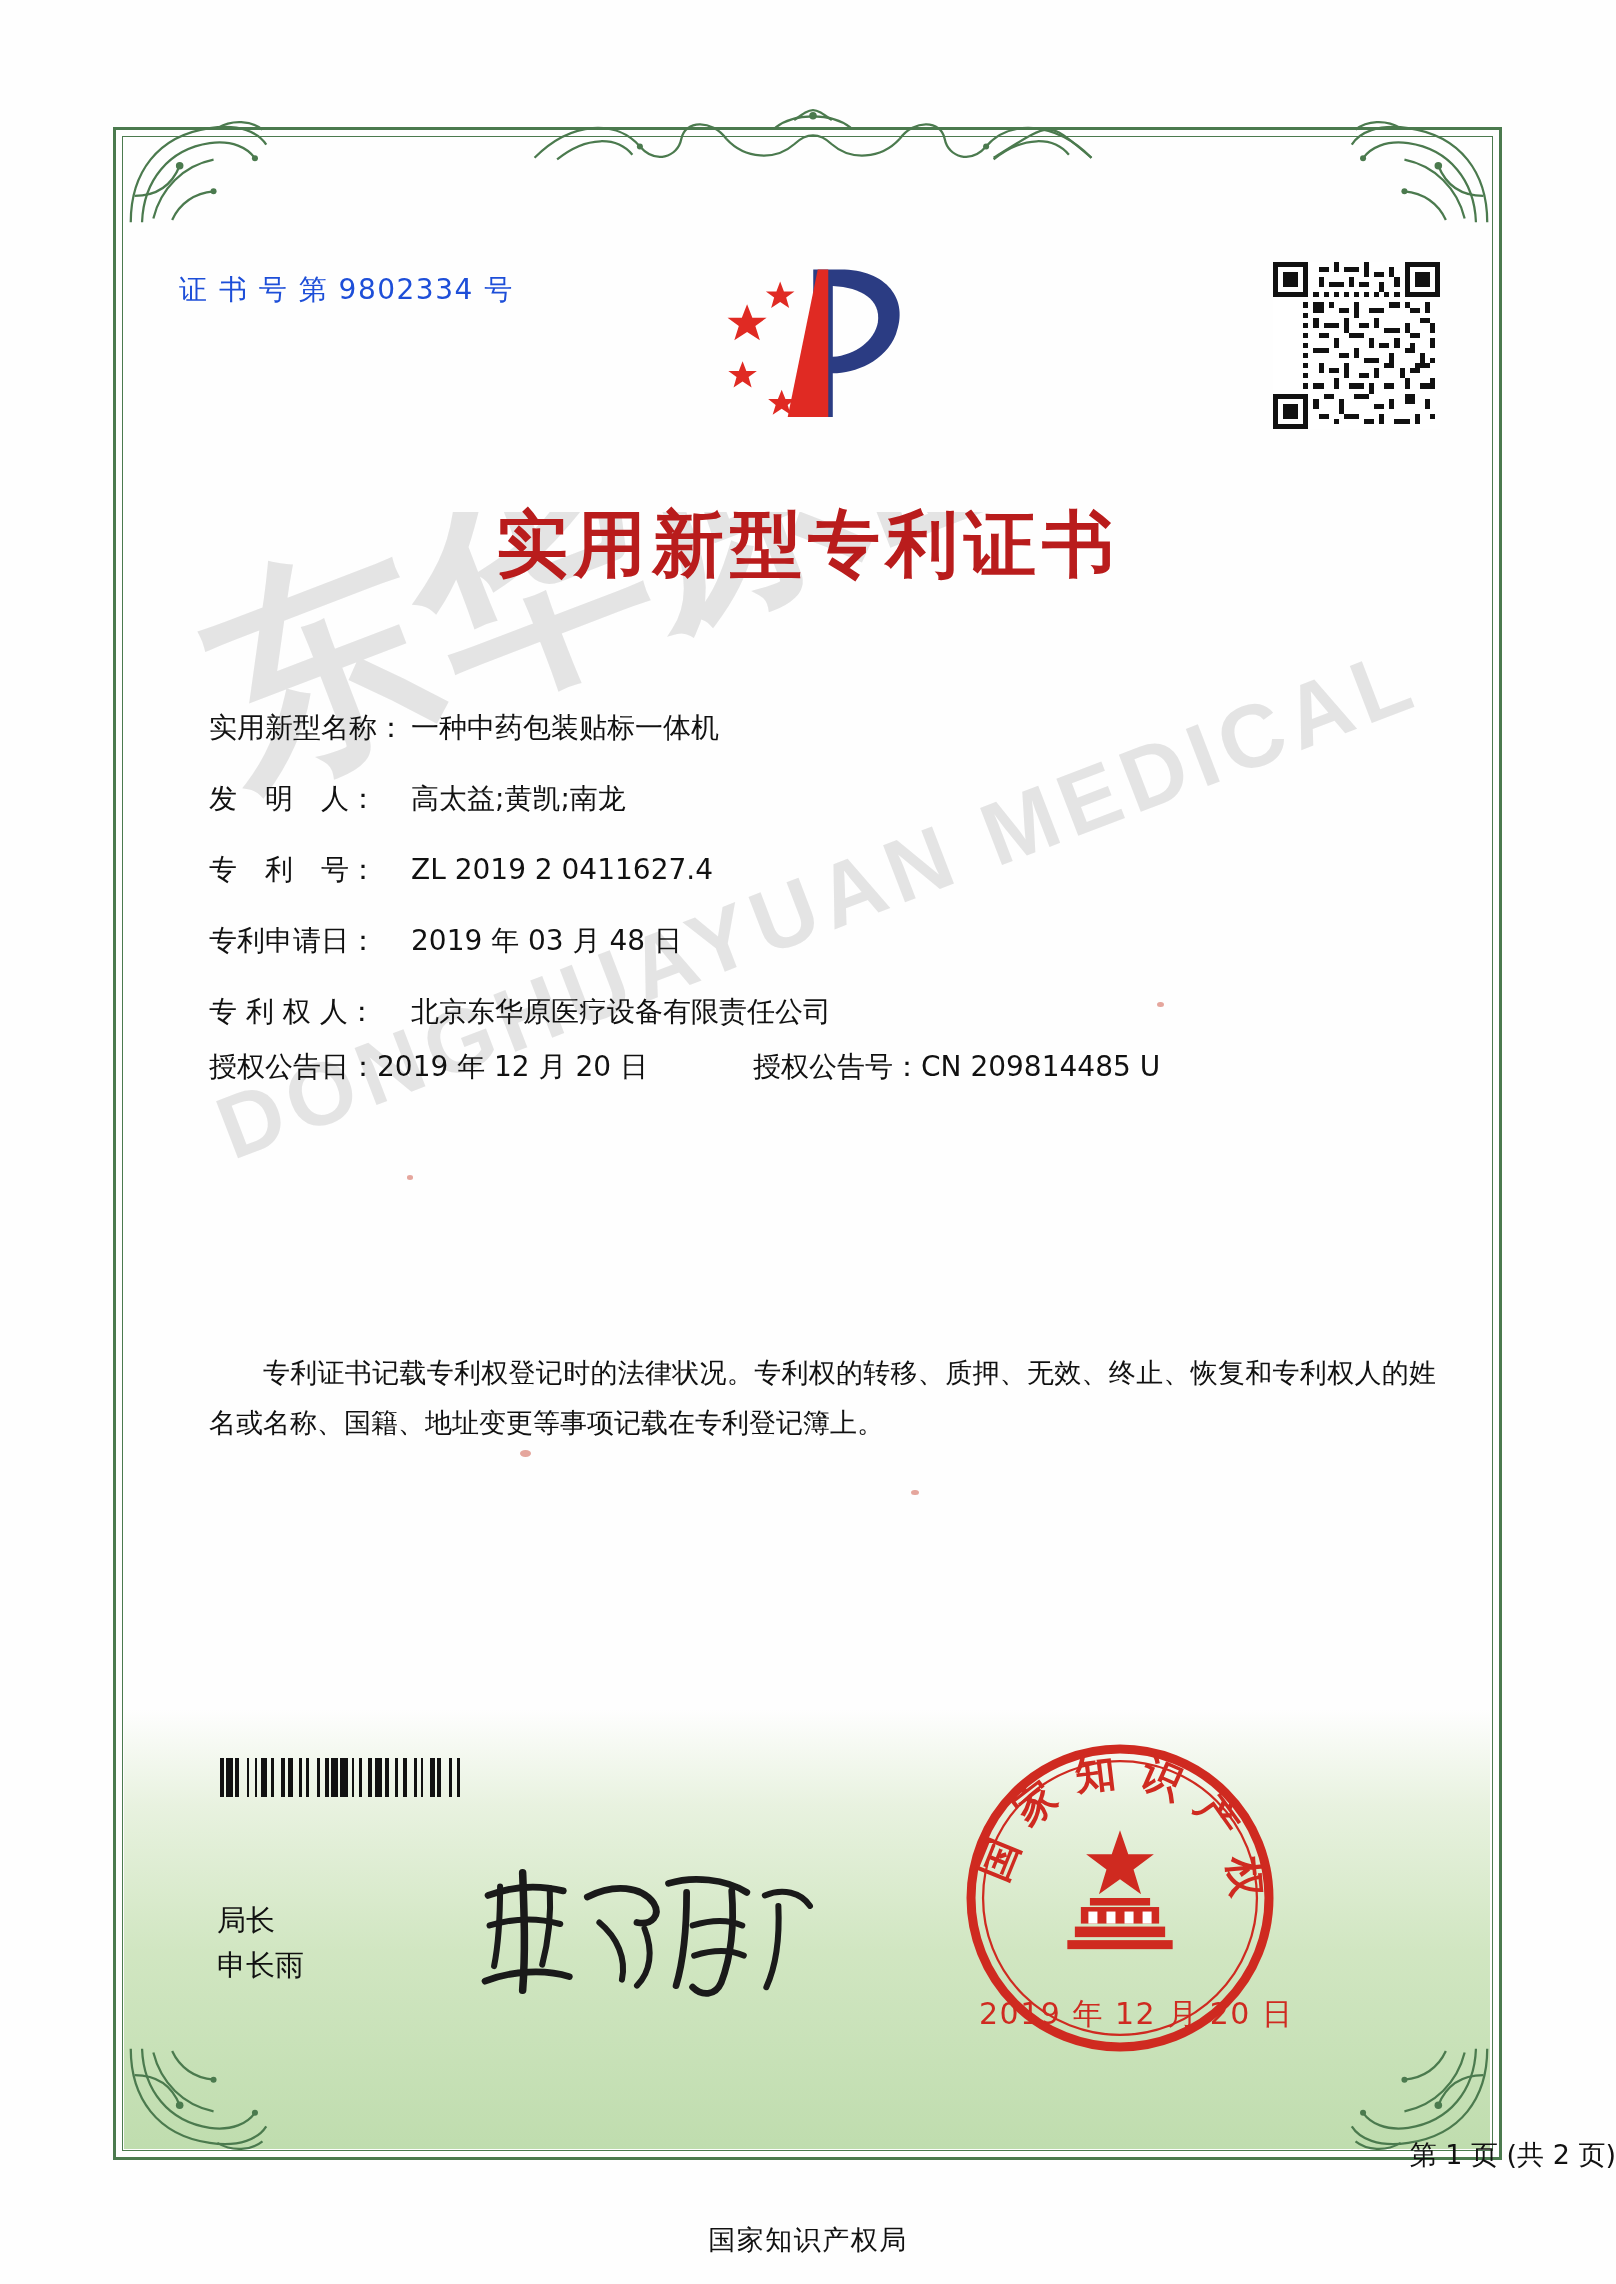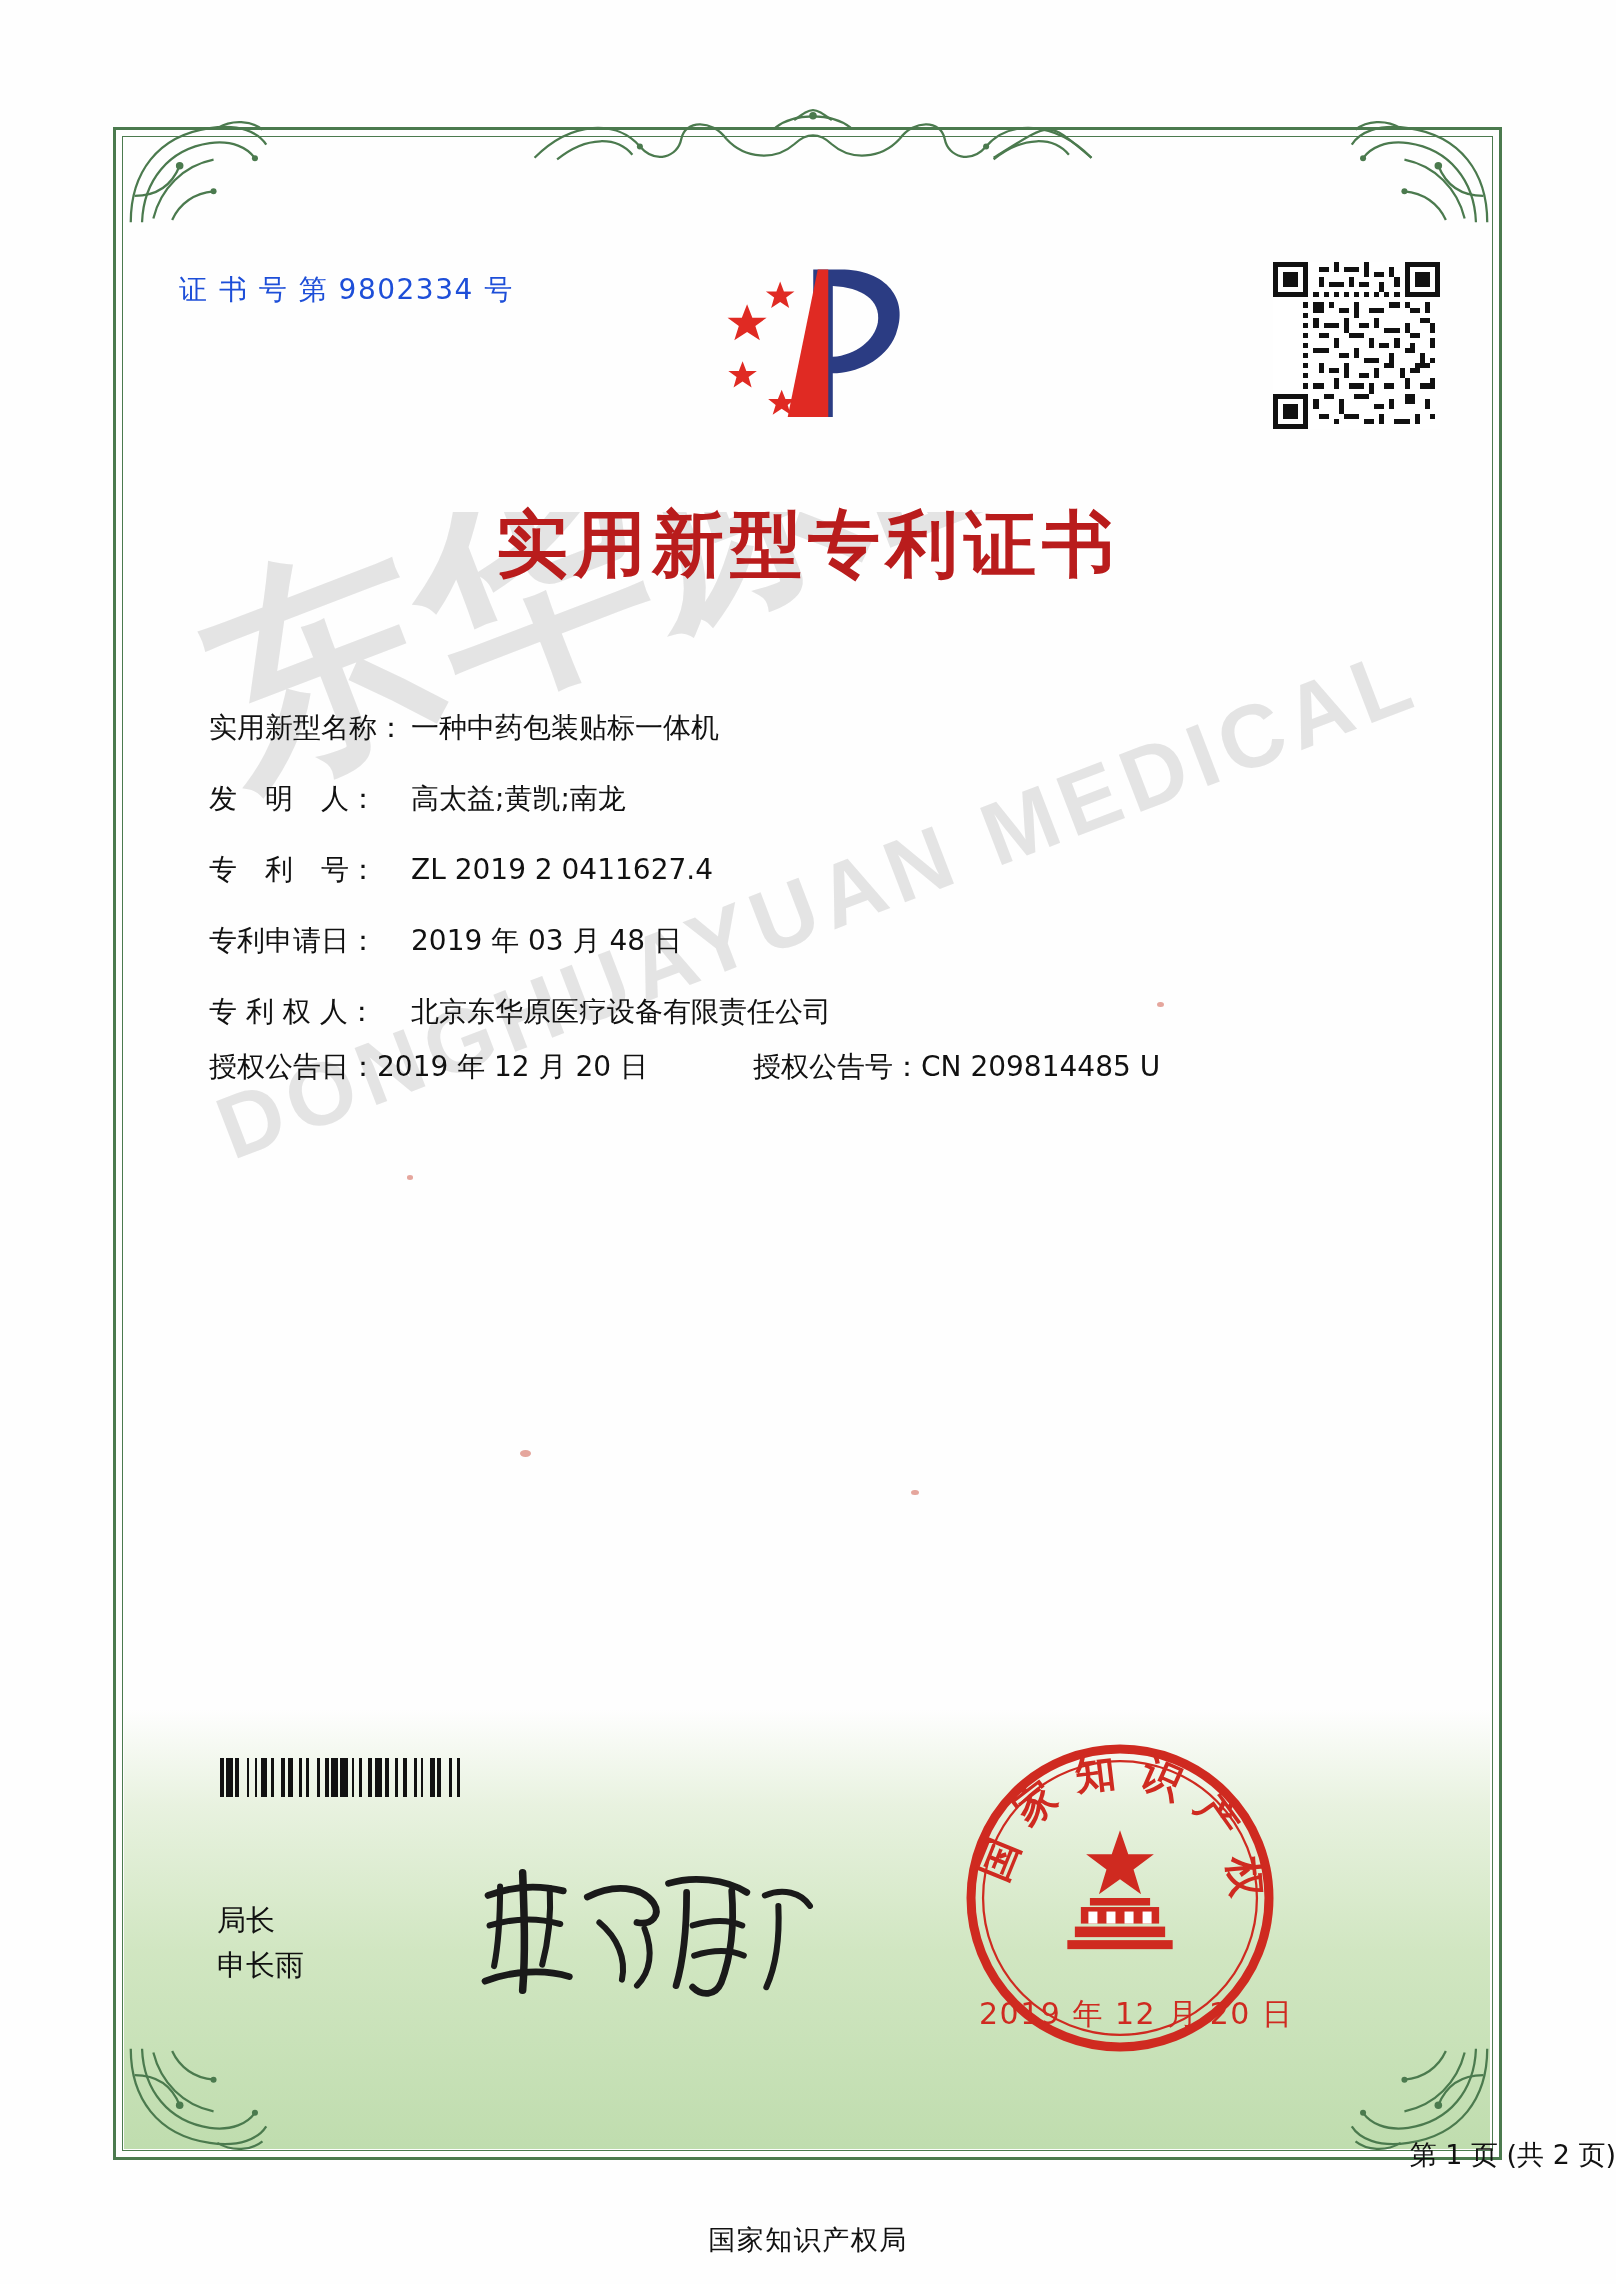--- a/index.html
+++ b/index.html
@@ -548,20 +548,21 @@
     </div>
     <div class="field-row">
       <span class="field-label w-fix">专 利 权 人：</span><span class="field-value">北京东华原医疗设备有限责任公司</span>
     </div>
     <div class="field-row row-two">
       <span class="field-label">授权公告日：</span><span class="field-value">2019 年 12 月 20 日</span><span class="field-label second">授权公告号：</span><span class="field-value">CN 209814485 U</span>
     </div>
   </div>
 
   <div class="body-text">
+    <p>专利证书记载专利权登记时的法律状况。专利权的转移、质押、无效、终止、恢复和专利权人的姓名或名称、国籍、地址变更等事项记载在专利登记簿上。</p>
   </div>
 
   <div class="barcode" id="barcode">
       <i style="width: 3.8px; background: rgb(17, 17, 17);"></i>
       <i style="width: 2.6px; background: transparent;"></i>
       <i style="width: 6.4px; background: rgb(17, 17, 17);"></i>
       <i style="width: 2.6px; background: transparent;"></i>
       <i style="width: 3.8px; background: rgb(17, 17, 17);"></i>
       <i style="width: 7.7px; background: transparent;"></i>
       <i style="width: 2.6px; background: rgb(17, 17, 17);"></i>

